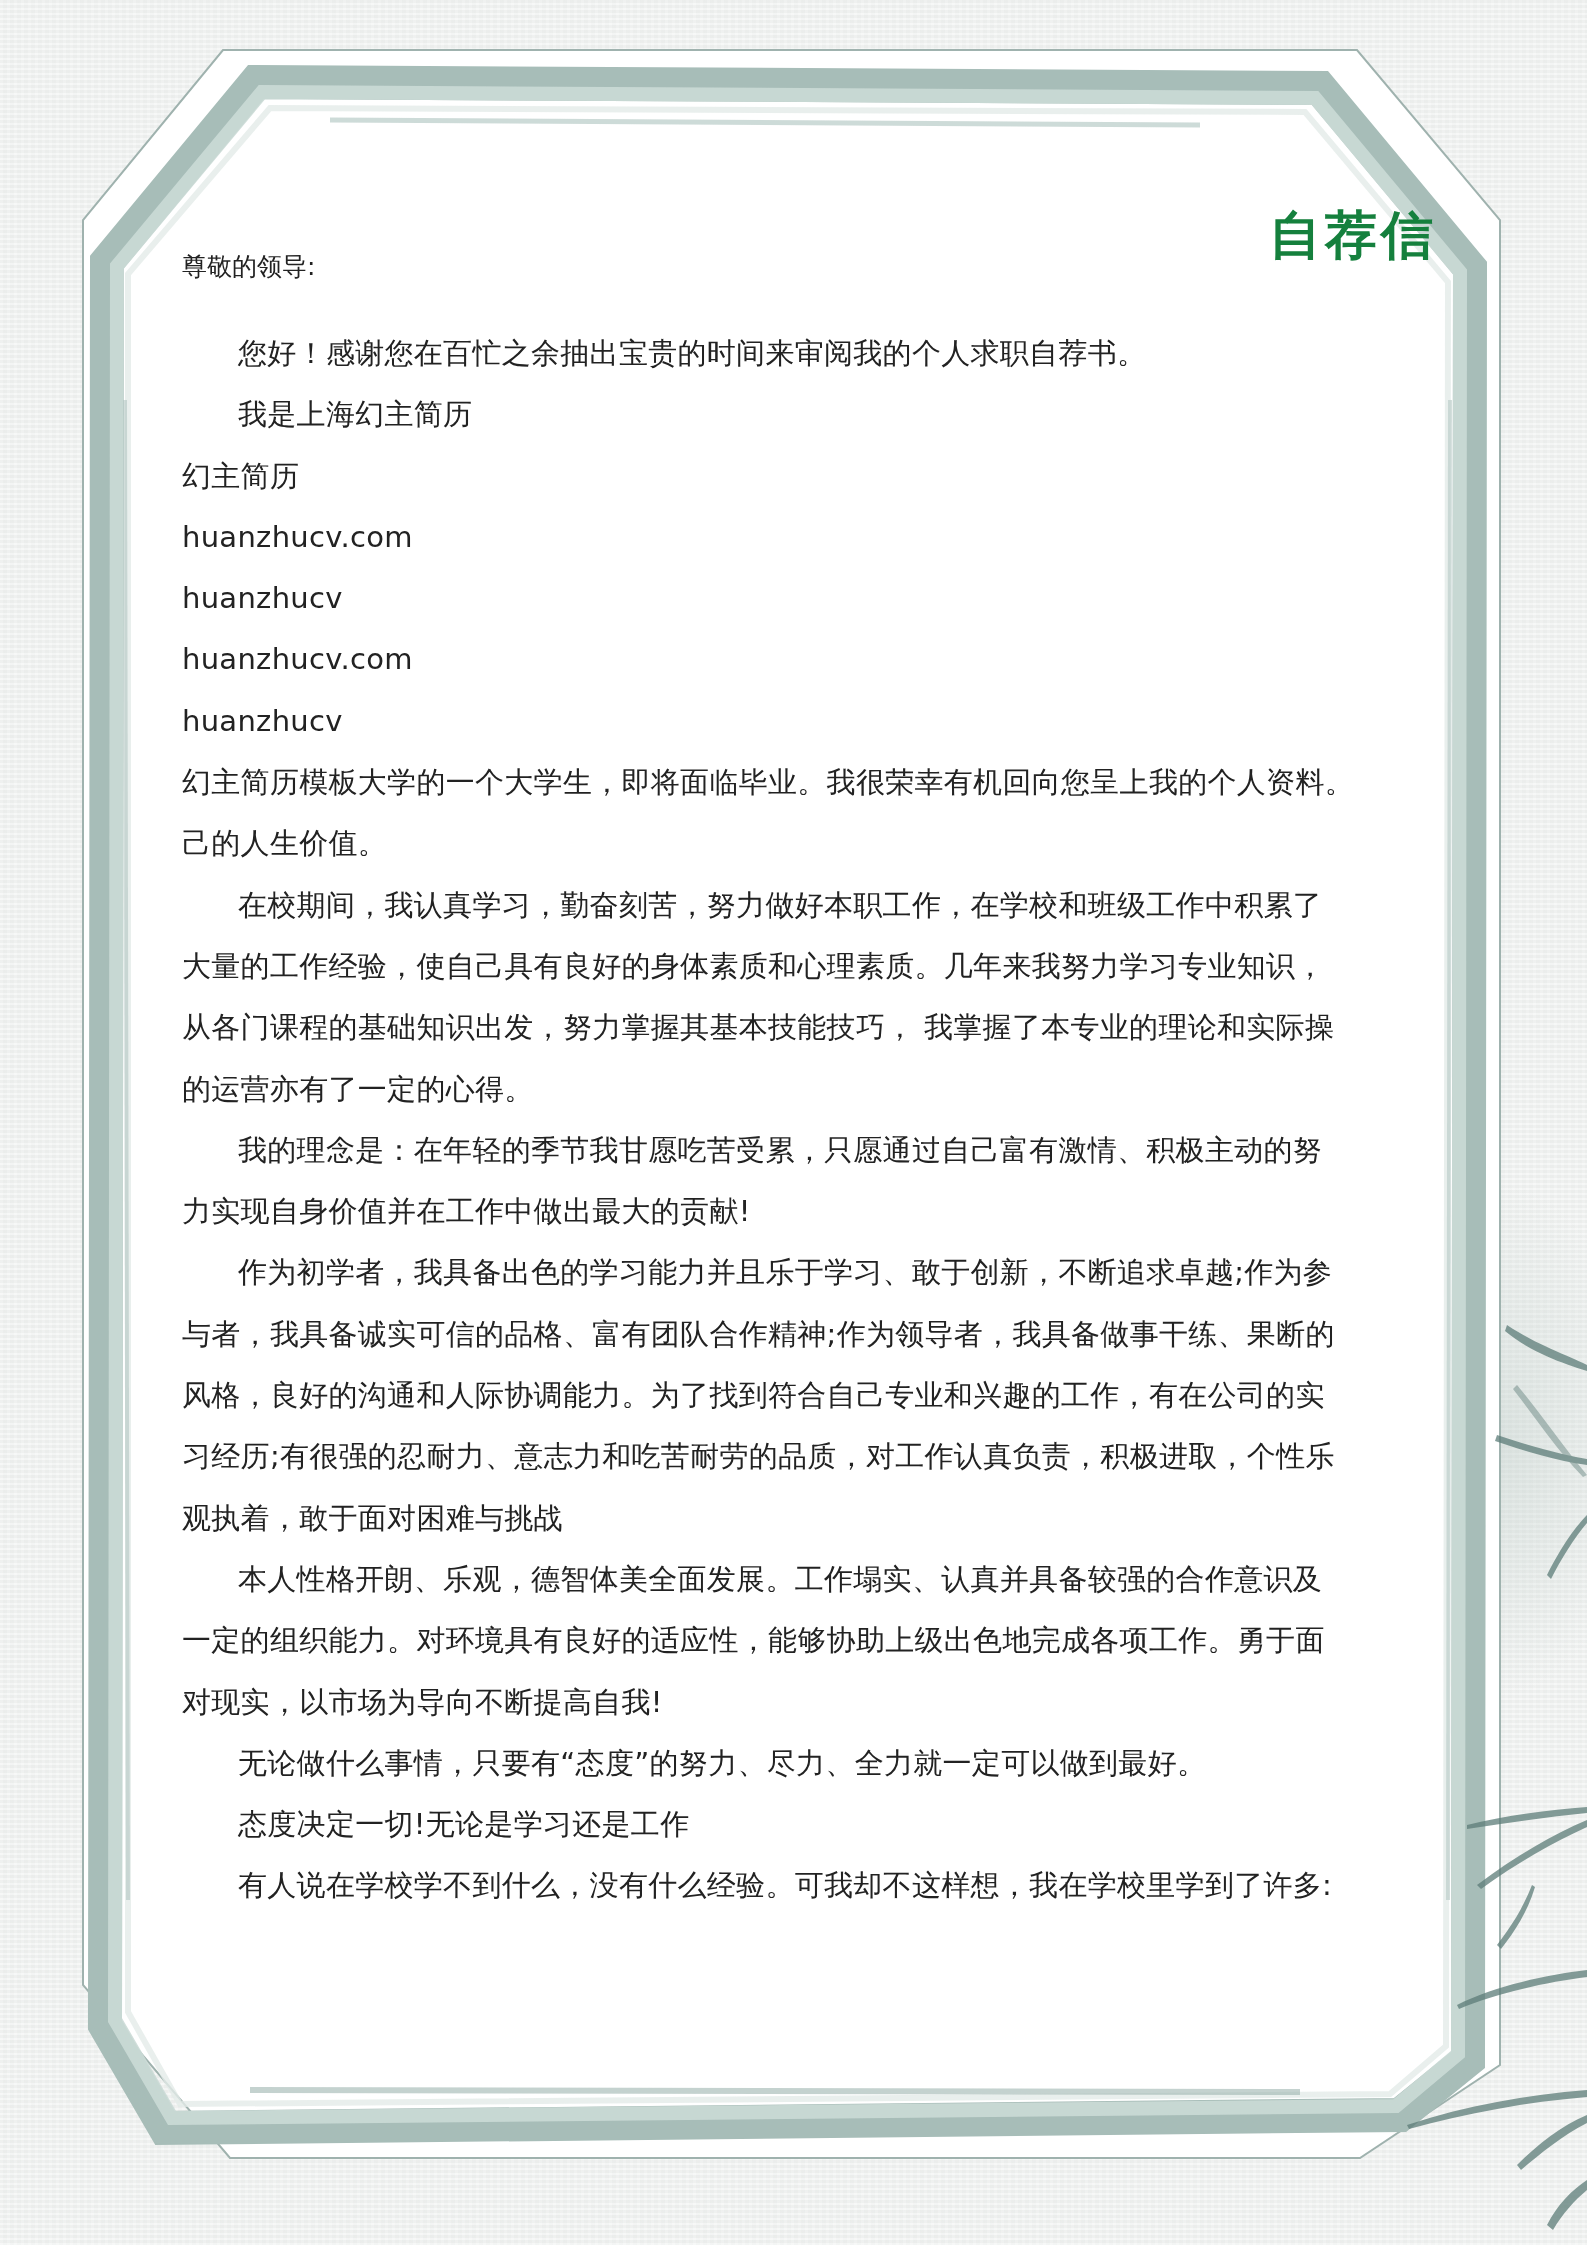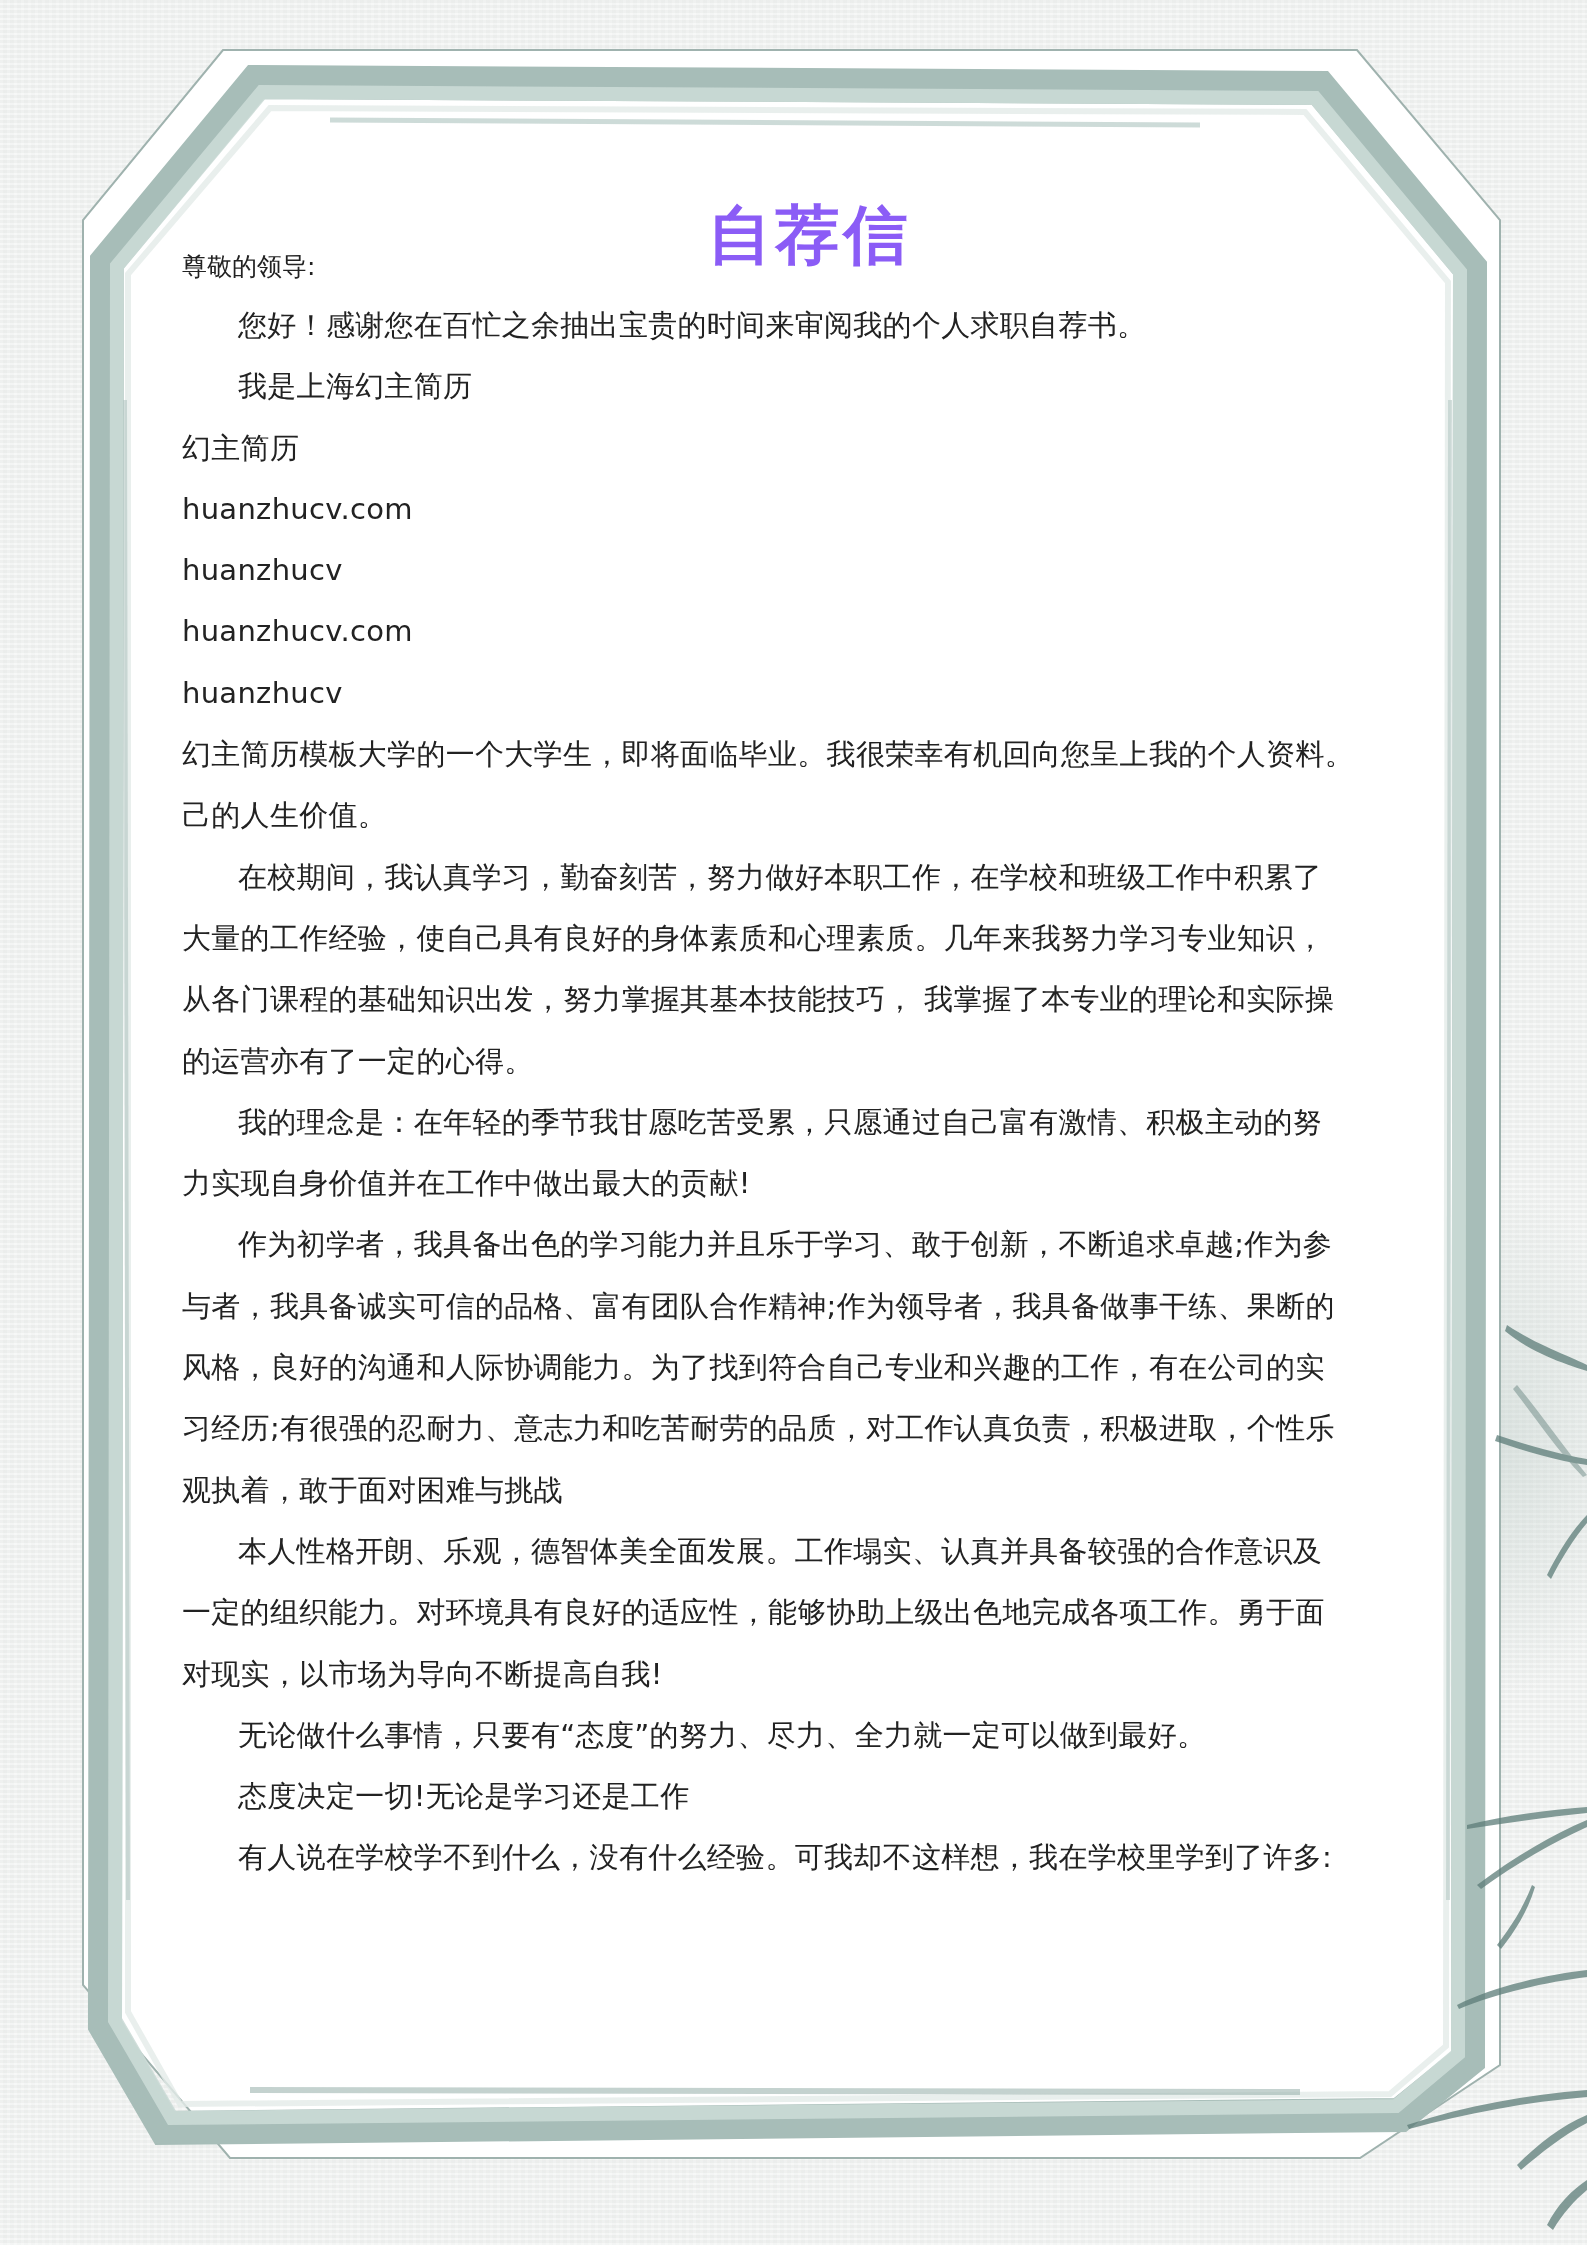--- a/index.html
+++ b/index.html
@@ -20,26 +20,26 @@
   .ink-wash {
     position:absolute; right:-60px; top:1180px; width:300px; height:520px; border-radius:50%;
     background:radial-gradient(ellipse at center, rgba(190,205,200,0.45), rgba(220,228,225,0) 70%);
   }
   .content {
     position:absolute; left:182px; top:195px; width:1255px;
     color:#222;
   }
   .title {
     position:absolute; left:0; right:0; top:0;
-    text-align:center; font-family:"DejaVu Serif", "Liberation Serif", serif;
-    font-size:64px; font-weight:bold; color:#8b5cf6; letter-spacing:4px;
+    text-align:right; font-family:"DejaVu Serif", "Liberation Serif", serif;
+    font-size:52px; font-weight:bold; color:#15803d; letter-spacing:4px;
     line-height:80px;
   }
   .salutation { position:absolute; left:0; top:52px; font-size:25px; line-height:40px; }
-  .body-lines { position:absolute; left:0; top:100px; width:1255px; }
+  .body-lines { position:absolute; left:0; top:128px; width:1255px; }
   .line {
     font-size:29px; line-height:61.3px; height:61.3px; white-space:nowrap;
     letter-spacing:0.3px;
   }
   .indent { padding-left:56px; }
 </style>
 </head>
 <body>
 
 <div class="paper-texture"></div>

